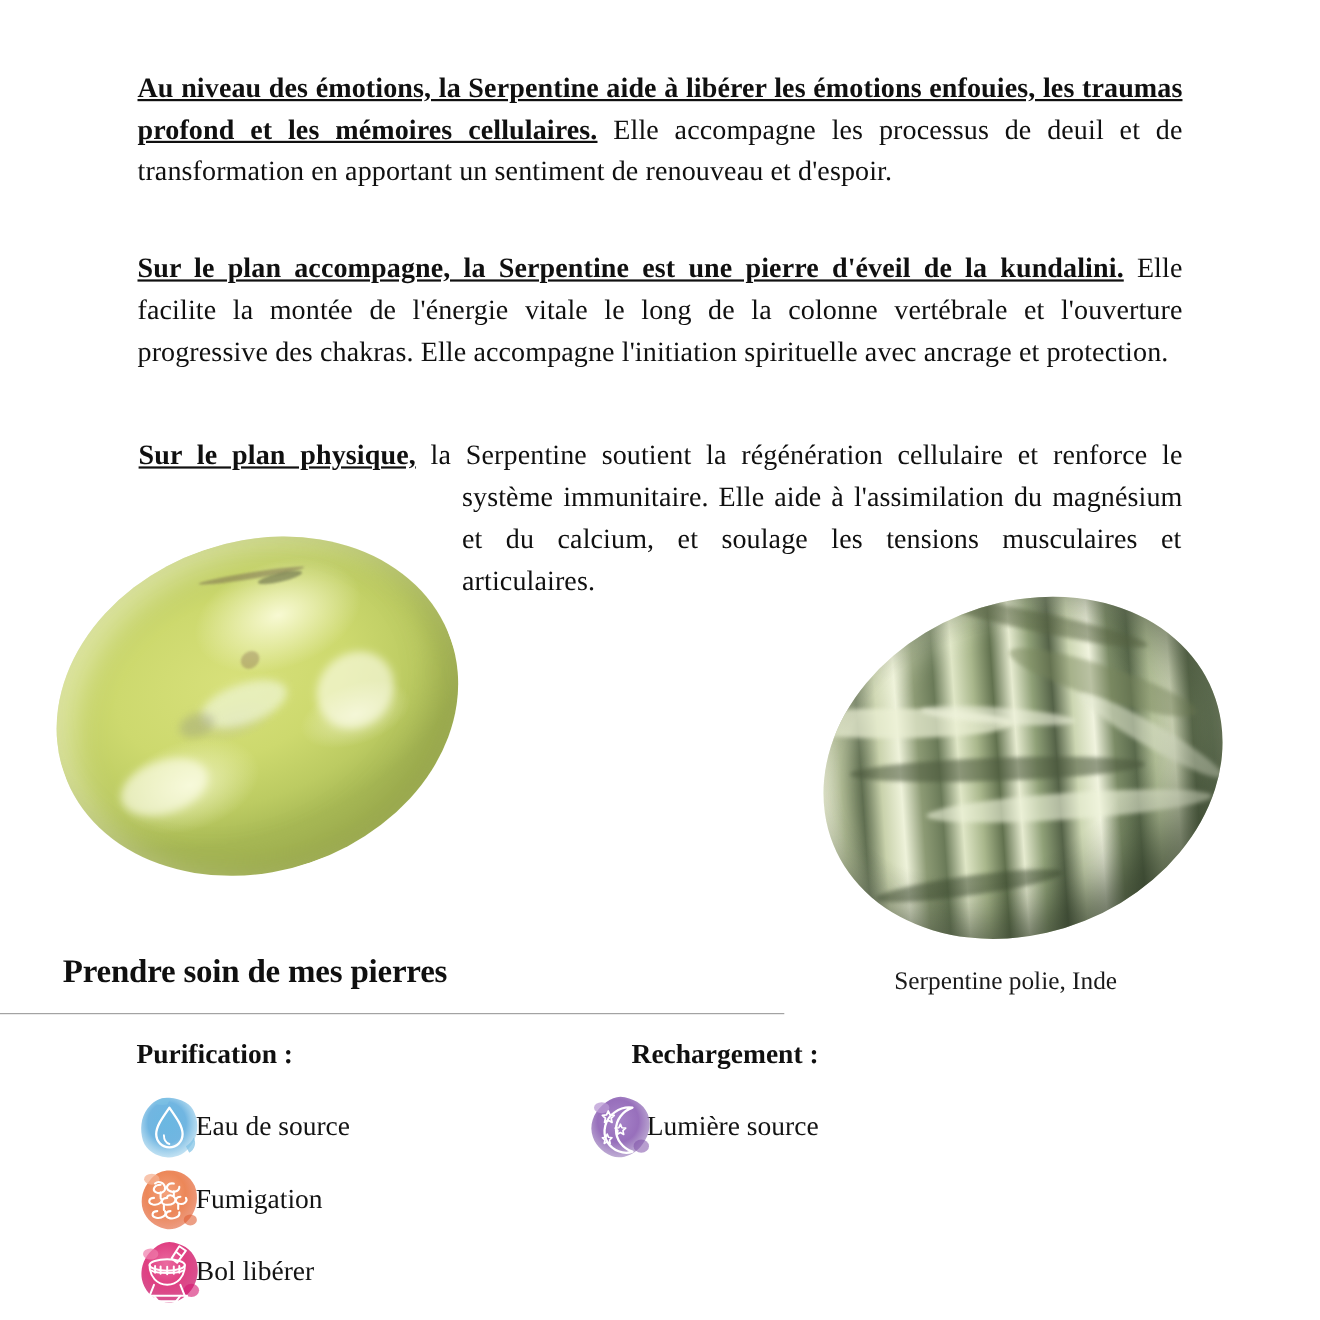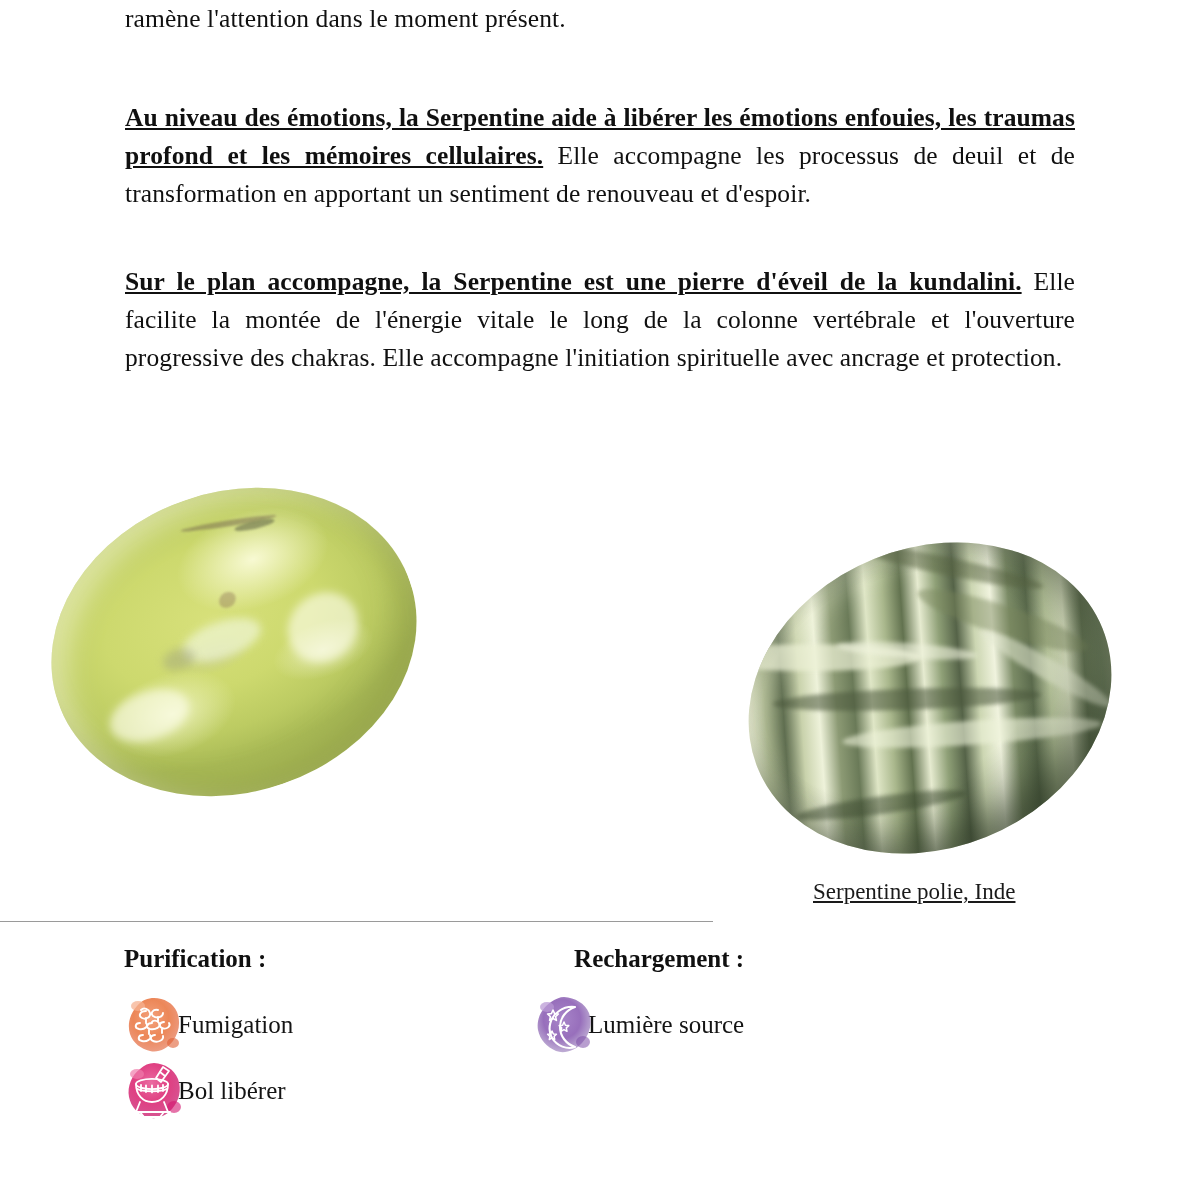--- a/index.html
+++ b/index.html
@@ -120,21 +120,21 @@
   }
 
   
   .caption {
     position: absolute;
     font-size: 23px;
     color: #1a1a1a;
     white-space: nowrap;
   }
   #caption-left  { left: 78px;  top: 815px; }
-  #caption-right { left: 813px; top: 879px; text-decoration: underline; }
+  #caption-right { left: 813px; top: 879px; }
 
   
   #section-title {
     position: absolute;
     left: 57px;
     top: 867px;
     font-size: 30px;
     font-weight: bold;
     letter-spacing: -.2px;
     white-space: nowrap;
@@ -176,21 +176,20 @@
   }
   .care-icon svg { display: block; width: 60px; height: 62px; }
 </style>
 </head>
 <body>
 
 <div id="page">
 
   <div class="textcol">
 
-    <p class="para nojust" id="p-intro">ramène l'attention dans le moment présent.</p>
 
     <div class="gap-a"></div>
 
     <p class="para"><b>Au niveau des émotions, la Serpentine aide à libérer les émotions enfouies, les traumas profond et les mémoires cellulaires.</b><span> Elle accompagne les processus de deuil et de transformation en apportant un sentiment de renouveau et d'espoir.</span></p>
 
     <div class="gap-b"></div>
 
     <p class="para"><b>Sur le plan accompagne, la Serpentine est une pierre d'éveil de la kundalini.</b><span> Elle facilite la montée de l'énergie vitale le long de la colonne vertébrale et l'ouverture progressive des chakras. Elle accompagne l'initiation spirituelle avec ancrage et protection.</span></p>
 
     <div class="gap-c"></div>
@@ -198,20 +197,21 @@
     <div class="float-l" style="height:38px"></div>
     <div class="float-l" style="height:38px;width:295px"></div>
     <div class="float-l" style="height:152px;width:295px"></div>
     <div class="float-r" style="height:38px"></div>
     <div class="float-r" style="height:76px;width:10px"></div>
     <div class="float-r" style="height:38px;width:210px"></div>
     <div class="float-r" style="height:38px;width:245px"></div>
     <div class="float-r" style="height:38px;width:290px"></div>
     <div class="float-r" style="height:38px;width:330px"></div>
 
+    <p class="para"><b>Sur le plan physique,</b><span> la Serpentine soutient la régénération cellulaire et renforce le système immunitaire. Elle aide à l'assimilation du magnésium et du calcium, et soulage les tensions musculaires et articulaires.</span></p>
   </div>
 
   <div class="stone" id="stone-yellow">
     <span class="vein v1"></span>
     <span class="vein v2"></span>
     <span class="vein v3"></span>
     <span class="patch pa"></span>
     <span class="patch pb"></span>
     <span class="patch pc"></span>
     <span class="patch pd"></span>
@@ -225,25 +225,47 @@
     <span class="band b5"></span>
     <span class="band b6"></span>
     <span class="band b7"></span>
     <span class="band b8"></span>
     <span class="dark-edge"></span>
   </div>
 
 
   <div class="caption" id="caption-right">Serpentine polie, Inde</div>
 
+  <div id="section-title">Prendre soin de mes pierres</div>
   <div id="section-rule"></div>
 
   <div class="care-col" id="care-purification">
     <div class="care-head">Purification :</div>
 
+    <div class="care-item">
+      <span class="care-icon">
+        <svg viewBox="0 0 60 62" xmlns="http://www.w3.org/2000/svg">
+          <defs>
+            <radialGradient id="gwater" cx="46%" cy="42%" r="62%">
+              <stop offset="0%" stop-color="#63b4e0" stop-opacity=".95"></stop>
+              <stop offset="55%" stop-color="#58a9dc" stop-opacity=".85"></stop>
+              <stop offset="100%" stop-color="#9fd2ec" stop-opacity=".55"></stop>
+            </radialGradient>
+          </defs>
+          <path d="M30 4 C41 5 50 9 53 18 C57 28 56 38 50 47 C44 56 35 59 27 58
+                   C18 57 9 52 6 43 C3 33 4 22 10 14 C15 7 22 3 30 4 Z" fill="url(#gwater)"></path>
+          <path d="M16 9 C20 5 26 3 31 5 L28 10 C23 10 19 11 16 9 Z" fill="#7cc0e4" opacity=".8"></path>
+          <path d="M52 40 C55 45 53 51 48 54 L45 48 C48 46 51 43 52 40 Z" fill="#7cc0e4" opacity=".7"></path>
+          <path d="M30 13 C37 23 42 30 42 37 C42 44 36.6 49 30 49 C23.4 49 18 44 18 37
+                   C18 30 23 23 30 13 Z" fill="none" stroke="#ffffff" stroke-width="2.1" stroke-linejoin="round"></path>
+          <path d="M25 38 C25 43 27 45 30 46" fill="none" stroke="#ffffff" stroke-width="1.7" stroke-linecap="round"></path>
+        </svg>
+      </span>
+      <span class="care-label">Eau de source</span>
+    </div>
 
     <div class="care-item">
       <span class="care-icon">
         <svg viewBox="0 0 60 62" xmlns="http://www.w3.org/2000/svg">
           <defs>
             <radialGradient id="gsmoke" cx="44%" cy="38%" r="64%">
               <stop offset="0%" stop-color="#f29a72" stop-opacity=".92"></stop>
               <stop offset="55%" stop-color="#ea7a46" stop-opacity=".9"></stop>
               <stop offset="100%" stop-color="#e2633a" stop-opacity=".62"></stop>
             </radialGradient>

